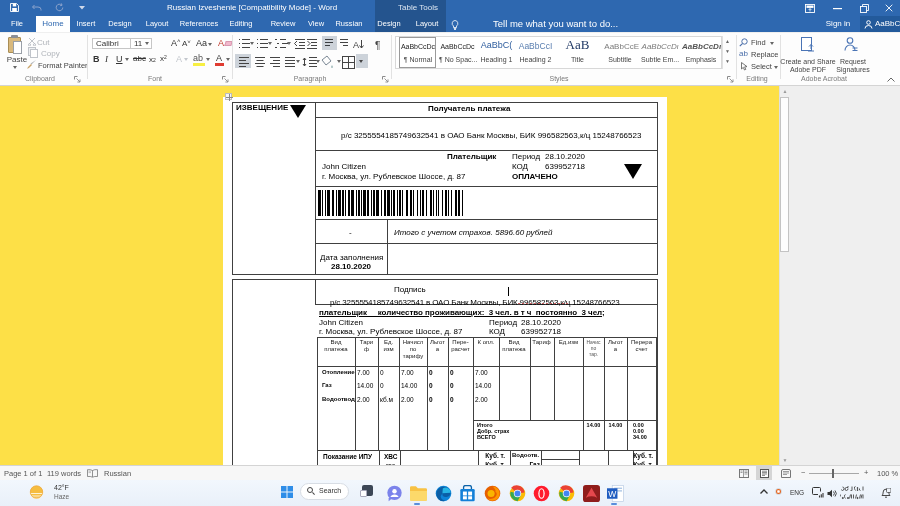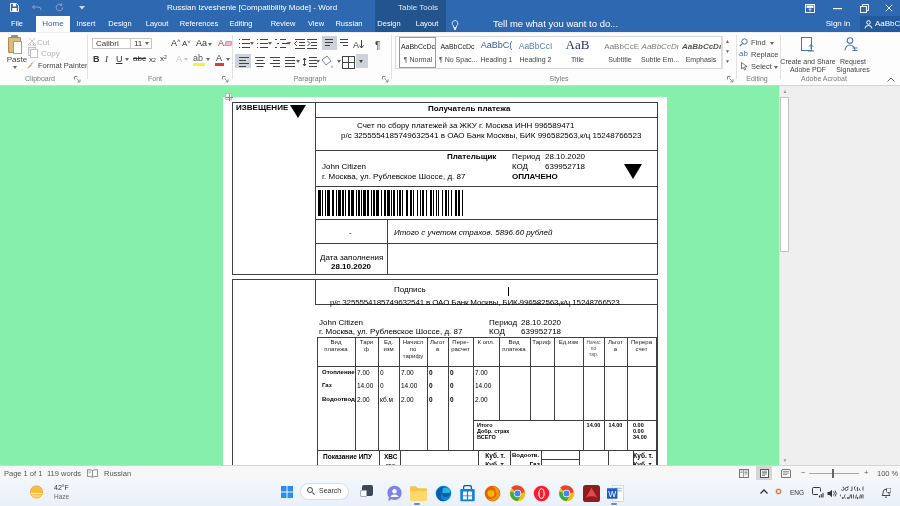--- a/index.html
+++ b/index.html
@@ -21,21 +21,21 @@
 
 #ribbon { position:absolute; left:0; top:33px; width:900px; height:53px; background:#fdfdfd; border-bottom:1px solid #d4d4d4; }
 .gsep { position:absolute; top:3px; width:1px; height:44px; background:#e2e2e2; }
 .dd { position:absolute; width:0; height:0; border-left:2.5px solid transparent; border-right:2.5px solid transparent; border-top:3.5px solid #666; }
 
 .glabel { position:absolute; top:43px; width:100%; font-size:7px; color:#7a7a7a; text-align:center; }
 .rbtn-txt { font-size:8px; color:#444; line-height:9px; }
 .combo { position:absolute; border:1px solid #c6c6c6; background:#fff; font-size:8px; color:#333; }
 
 
-#canvas { position:absolute; left:0; top:86px; width:790px; height:379px; background:#86efac; overflow:hidden; }
+#canvas { position:absolute; left:0; top:86px; width:790px; height:379px; background:#fde047; overflow:hidden; }
 #page { position:absolute; left:223px; top:11px; width:444px; height:368px; background:#fff; }
 .doc { font-family:"Liberation Sans", sans-serif; color:#000; white-space:nowrap; }
 .b { font-weight:bold; }
 .i { font-style:italic; }
 .th { font-size:6px; line-height:7px; text-align:center; color:#1a1a1a; white-space:normal; }
 .th2 { font-size:5px; line-height:6px; text-align:center; color:#555; white-space:normal; }
 .td { font-size:6.5px; line-height:7px; color:#000; }
 .tiny { font-size:5.5px; line-height:5.9px; font-weight:bold; color:#000; }
 #handle { position:absolute; left:225px; top:7px; width:7px; height:7px; border:1px solid #bdbdbd; background:#f5f5f5; }
 #handle::before { content:""; position:absolute; left:3px; top:0; width:1px; height:7px; background:#8a8a8a; }
@@ -300,21 +300,20 @@
       <div class="abs" style="left:92px;top:20px;width:343px;height:1px;background:#404040;"></div>
       <div class="abs" style="left:92px;top:53px;width:343px;height:1px;background:#404040;"></div>
       <div class="abs" style="left:92px;top:89px;width:343px;height:1px;background:#404040;"></div>
       <div class="abs" style="left:92px;top:122px;width:343px;height:1px;background:#404040;"></div>
       <div class="abs" style="left:92px;top:146px;width:343px;height:1px;background:#404040;"></div>
       <div class="abs" style="left:164px;top:122px;width:1px;height:55px;background:#404040;"></div>
 
       <div class="abs doc b" style="left:13px;top:6px;font-size:8px;">ИЗВЕЩЕНИЕ</div>
       <div class="abs" style="left:67px;top:8px;width:0;height:0;border-left:8px solid transparent;border-right:8px solid transparent;border-top:13px solid #000;"></div>
       <div class="abs doc b" style="left:205px;top:7px;font-size:8px;">Получатель платежа</div>
-      <div class="abs doc" style="left:134px;top:24px;font-size:8px;">Счет по сбору платежей за  ЖКУ  г. Москва ИНН 996589471</div>
       <div class="abs doc" style="left:118px;top:34px;font-size:8px;">р/с 3255554185749632541 в ОАО Банк Москвы, БИК 996582563,к/ц 15248766523</div>
       <div class="abs doc b" style="left:224px;top:55px;font-size:8px;">Плательщик</div>
       <div class="abs doc" style="left:289px;top:55px;font-size:8px;">Период</div>
       <div class="abs doc" style="left:322px;top:55px;font-size:8px;">28.10.2020</div>
       <div class="abs doc" style="left:99px;top:65px;font-size:8px;">John Citizen</div>
       <div class="abs doc" style="left:289px;top:65px;font-size:8px;">КОД</div>
       <div class="abs doc" style="left:322px;top:65px;font-size:8px;">639952718</div>
       <div class="abs doc" style="left:99px;top:75px;font-size:8px;">г. Москва, ул. Рублевское Шоссе, д. 87</div>
       <div class="abs doc b" style="left:289px;top:75px;font-size:8px;">ОПЛАЧЕНО</div>
       <div class="abs" style="left:401px;top:67px;width:0;height:0;border-left:9px solid transparent;border-right:9px solid transparent;border-top:15px solid #000;"></div>
@@ -374,20 +373,21 @@
       <div class="abs doc" style="left:97px;top:156px;font-size:8px;">Дата заполнения</div>
       <div class="abs doc b" style="left:108px;top:165px;font-size:8px;">28.10.2020</div>
       <div class="abs doc" style="left:171px;top:156px;font-size:8px;margin-top:32px;">Подпись</div>
 
       <div class="abs" style="left:9px;top:182px;width:426px;height:186px;border:1px solid #404040;border-bottom:none;"></div>
       <div class="abs" style="left:92px;top:182px;width:1px;height:25px;background:#404040;"></div>
       <div class="abs" style="left:92px;top:207px;width:343px;height:1px;background:#404040;"></div>
       <div class="abs doc" style="left:107px;top:200.5px;font-size:8px;letter-spacing:-0.15px;">р/с 3255554185749632541 в ОАО Банк Москвы, БИК 996582563,к/ц 15248766523</div>
       <div class="abs" style="left:285px;top:190px;width:1px;height:9px;background:#000;"></div>
       <div class="abs" style="left:295px;top:206px;width:52px;height:1px;background:repeating-linear-gradient(90deg,#c86060 0 2px,transparent 2px 4px);"></div>
+      <div class="abs doc b" style="left:96px;top:210.5px;font-size:8px;letter-spacing:-0.05px;text-decoration:underline;">плательщик&nbsp;&nbsp;&nbsp;&nbsp;&nbsp;количество проживающих:&nbsp; 3&nbsp;чел.&nbsp;в&nbsp;т&nbsp;ч&nbsp; постоянно&nbsp; 3&nbsp;чел;</div>
       <div class="abs doc" style="left:96px;top:220.5px;font-size:8px;">John Citizen</div>
       <div class="abs doc" style="left:266px;top:220.5px;font-size:8px;">Период</div>
       <div class="abs doc" style="left:298px;top:220.5px;font-size:8px;">28.10.2020</div>
       <div class="abs doc" style="left:96px;top:230px;font-size:8px;">г. Москва, ул. Рублевское Шоссе, д. 87</div>
       <div class="abs doc" style="left:266px;top:230px;font-size:8px;">КОД</div>
       <div class="abs doc" style="left:298px;top:230px;font-size:8px;">639952718</div>
 
       <svg class="abs" style="left:94px;top:240px;" width="340" height="128" shape-rendering="crispEdges">
         <g stroke="#404040" stroke-width="1">
 

